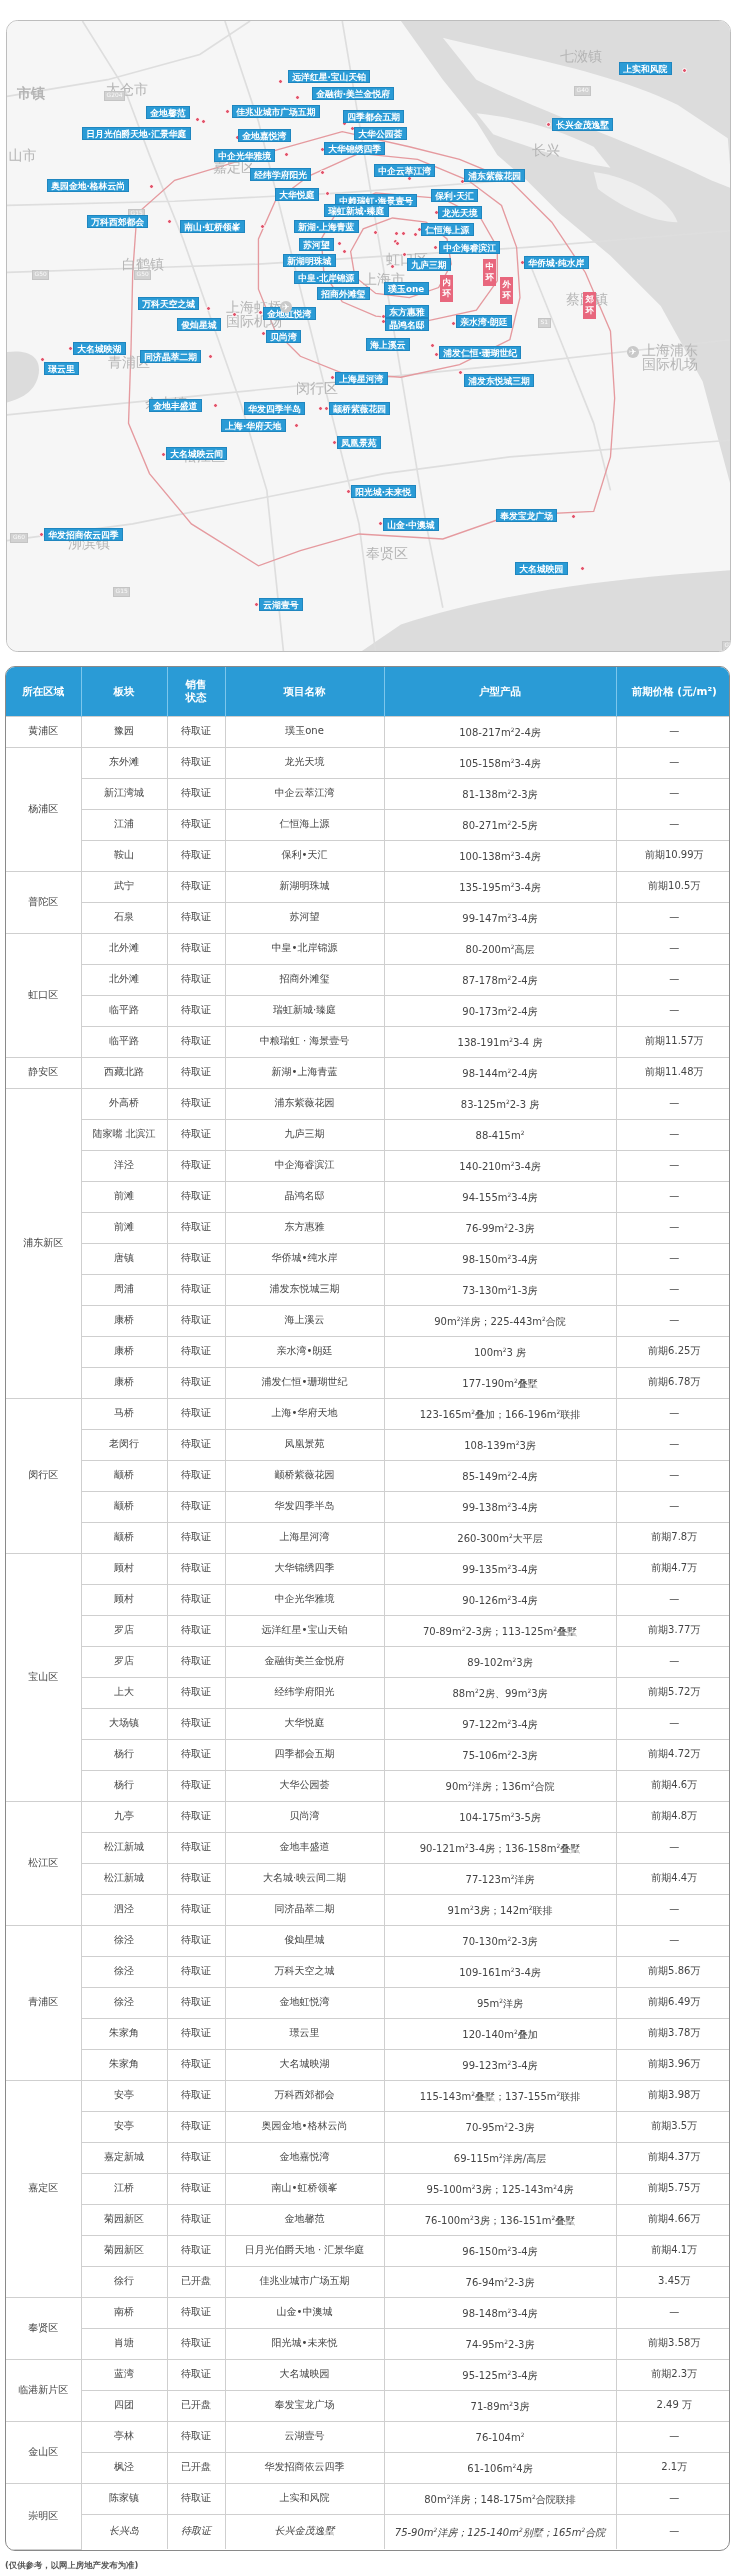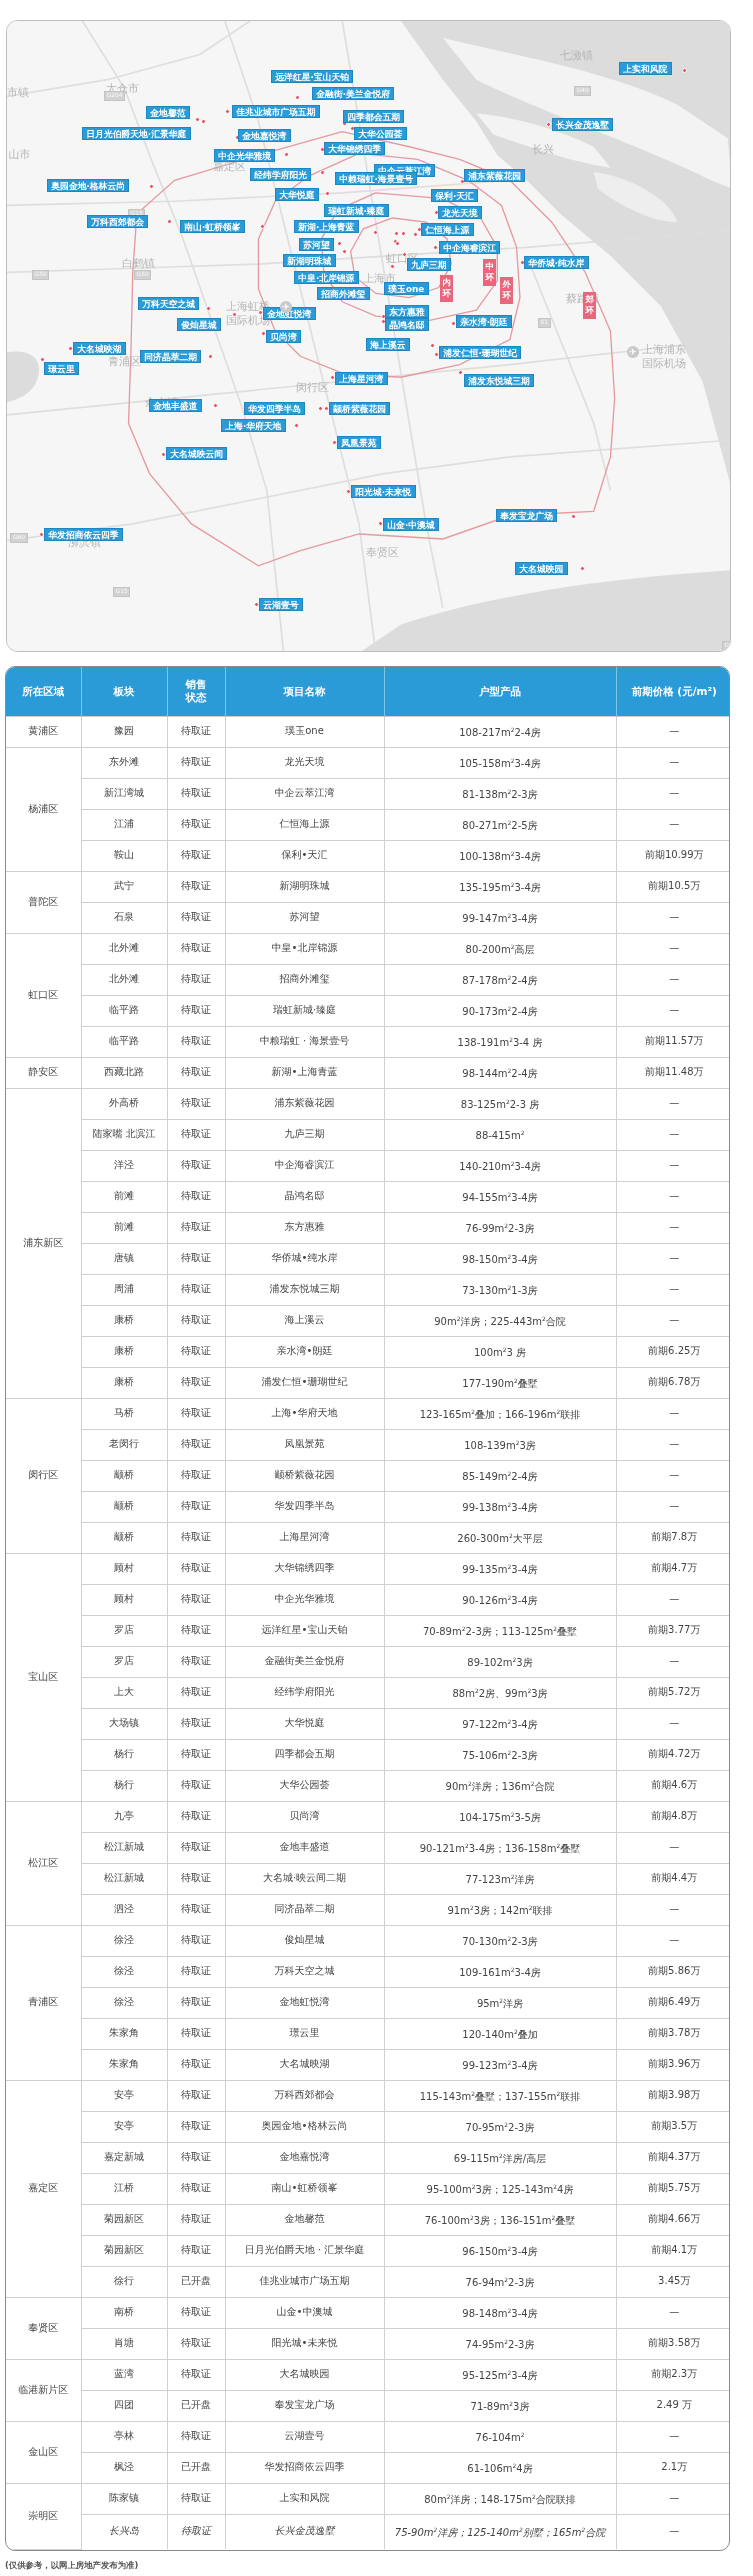--- a/index.html
+++ b/index.html
@@ -6,21 +6,21 @@
   html, body { width: 754px; background: #ffffff; }
   body { font-family: "DejaVu Sans", "Liberation Sans", sans-serif; color: #333; position: relative; height: 2576px; overflow: hidden; }
 
   .map-card {
     position: absolute; left: 5.9px; top: 20px; width: 725px; height: 632px;
     border: 1.7px solid #bdbdbd; border-radius: 11.7px; overflow: hidden;
     background: #f5f5f5;
   }
   .map-svg { position: absolute; left: 0; top: 0; }
   .place {
-    position: absolute; font-size: 11px; color: #b5b5b5; white-space: nowrap;
+    position: absolute; font-size: 14px; color: #b5b5b5; white-space: nowrap;
     font-family: "DejaVu Sans", sans-serif;
   }
   .proj {
     position: absolute; background: #2a9bd6; color: #fff; font-weight: bold;
     font-size: 8.8px; height: 12.6px; line-height: 12.6px; padding: 0 3.4px;
     white-space: nowrap; border: 0.8px solid #1f86bf;
     font-family: "DejaVu Sans", sans-serif;
   }
   .dot {
     position: absolute; width: 5px; height: 5px; border-radius: 50%;
@@ -106,21 +106,21 @@
 
       <path d="M420 158 L360 185 L320 215 L300 260 L300 320 L320 370 L350 400 L400 420 L470 425 L540 410 L600 380 L612 330 L608 270 L590 220 L550 190 L490 165 Z"></path>
 
       <path d="M440 205 L395 225 L375 260 L378 300 L400 335 L440 352 L500 358 L560 345 L585 310 L585 270 L565 235 L520 212 Z"></path>
 
       <path d="M460 235 L425 248 L410 275 L415 305 L440 325 L480 330 L515 318 L530 290 L525 260 L500 240 Z"></path>
     </g>
   </svg>
 
   <div id="map-places">
-      <div class="place" style="left: 0; top: 64px;">市镇</div>
+      <div class="place" style="left: 10px; top: 64px; font-weight: bold;">市镇</div>
       <div class="place" style="left: 99px; top: 60px;">太仓市</div>
       <div class="place" style="left: 1.7px; top: 126px;">山市</div>
       <div class="place" style="left: 553px; top: 27px;">七滧镇</div>
       <div class="place" style="left: 206px; top: 138px;">嘉定区</div>
       <div class="place" style="left: 379px; top: 230px;">虹口区</div>
       <div class="place" style="left: 356px; top: 250px;">上海市</div>
       <div class="place" style="left: 115px; top: 235px;">白鹤镇</div>
       <div class="place" style="left: 219px; top: 278px;">上海虹桥</div>
       <div class="place" style="left: 219px; top: 292px;">国际机场</div>
       <div class="place" style="left: 101px; top: 333px;">青浦区</div>
@@ -146,21 +146,21 @@
       <div class="road-badge" style="left: 715px; top: 620px;">G1</div>
     </div>
   <div id="map-rings">
       <div class="ring" style="left: 433px; top: 254px;"><span>内</span><br><span>环</span></div>
       <div class="ring" style="left: 476px; top: 238px;"><span>中</span><br><span>环</span></div>
       <div class="ring" style="left: 493px; top: 256px;"><span>外</span><br><span>环</span></div>
       <div class="ring" style="left: 576px; top: 271px;"><span>郊</span><br><span>环</span></div>
     </div>
   <div id="map-projects">
       <div class="dot" style="left: 271px; top: 58px;"></div>
-      <div class="proj" style="left: 264px; top: 49px;">远洋红星·宝山天铂</div>
+      <div class="proj" style="left: 281px; top: 49px;">远洋红星·宝山天铂</div>
       <div class="dot" style="left: 288px; top: 74px;"></div>
       <div class="proj" style="left: 305px; top: 66px;">金融街·美兰金悦府</div>
       <div class="dot" style="left: 188px; top: 96px;"></div>
       <div class="proj" style="left: 139px; top: 85px;">金地馨范</div>
       <div class="dot" style="left: 218px; top: 88px;"></div>
       <div class="proj" style="left: 225px; top: 84px;">佳兆业城市广场五期</div>
       <div class="dot" style="left: 335px; top: 100px;"></div>
       <div class="proj" style="left: 336px; top: 89px;">四季都会五期</div>
       <div class="dot" style="left: 194px; top: 98px;"></div>
       <div class="proj" style="left: 75px; top: 106px;">日月光伯爵天地·汇景华庭</div>
@@ -176,21 +176,21 @@
       <div class="proj" style="left: 243px; top: 147px;">经纬学府阳光</div>
       <div class="dot" style="left: 400px; top: 155px;"></div>
       <div class="proj" style="left: 367px; top: 143px;">中企云萃江湾</div>
       <div class="dot" style="left: 453px; top: 158px;"></div>
       <div class="proj" style="left: 457px; top: 148px;">浦东紫薇花园</div>
       <div class="dot" style="left: 142px; top: 163px;"></div>
       <div class="proj" style="left: 40px; top: 158px;">奥园金地·格林云尚</div>
       <div class="dot" style="left: 318px; top: 170px;"></div>
       <div class="proj" style="left: 268px; top: 167px;">大华悦庭</div>
       <div class="dot" style="left: 387px; top: 210px;"></div>
-      <div class="proj" style="left: 328px; top: 151px;">中赖瑞虹·海景壹号</div>
+      <div class="proj" style="left: 328px; top: 173px;">中赖瑞虹·海景壹号</div>
       <div class="dot" style="left: 406px; top: 211px;"></div>
       <div class="proj" style="left: 424px; top: 168px;">保利·天汇</div>
       <div class="dot" style="left: 394px; top: 210px;"></div>
       <div class="proj" style="left: 317px; top: 183px;">瑞虹新城·臻庭</div>
       <div class="dot" style="left: 427px; top: 189px;"></div>
       <div class="proj" style="left: 431px; top: 185px;">龙光天境</div>
       <div class="dot" style="left: 160px; top: 198px;"></div>
       <div class="proj" style="left: 80px; top: 194px;">万科西郊都会</div>
       <div class="dot" style="left: 253px; top: 203px;"></div>
       <div class="proj" style="left: 173px; top: 199px;">南山·虹桥领峯</div>

